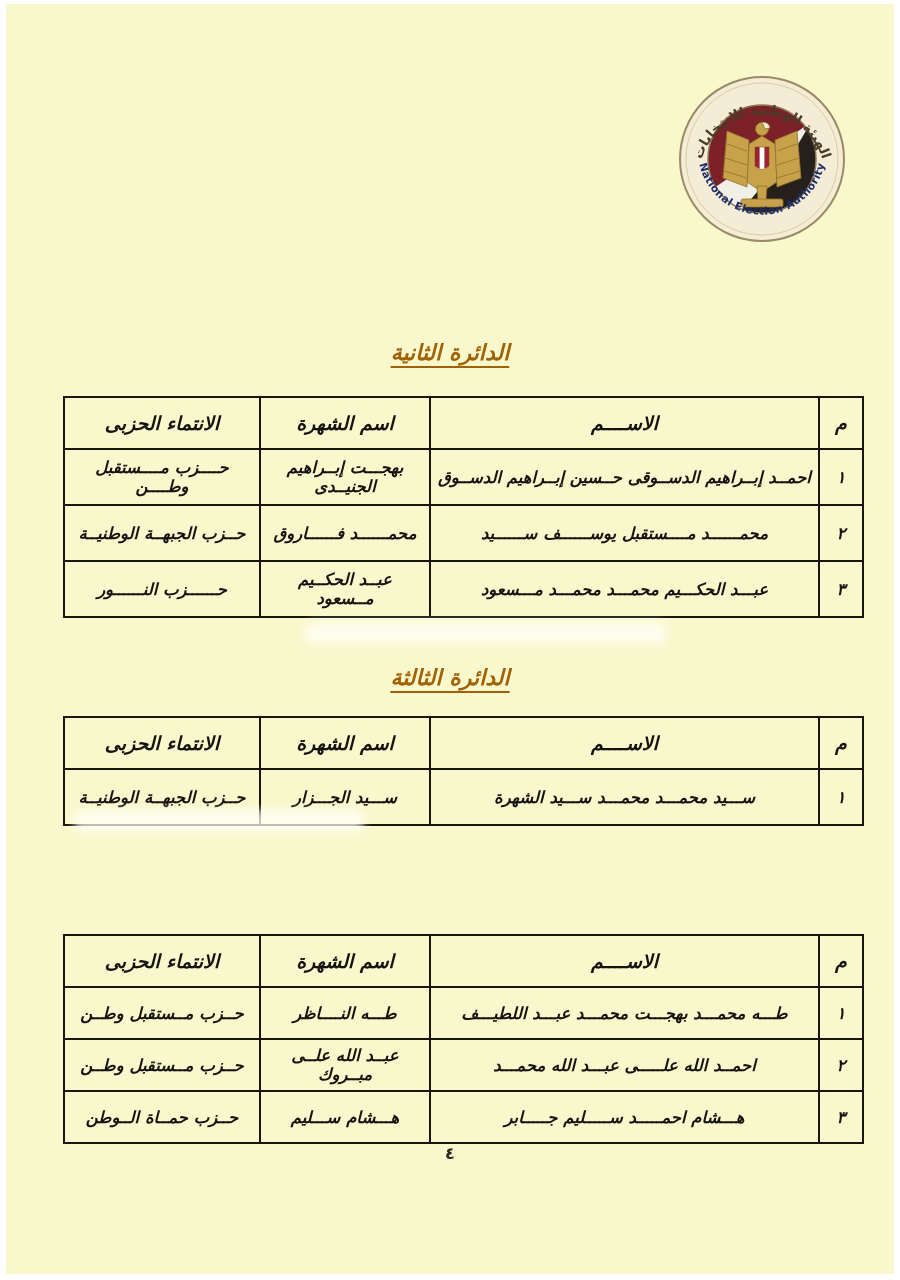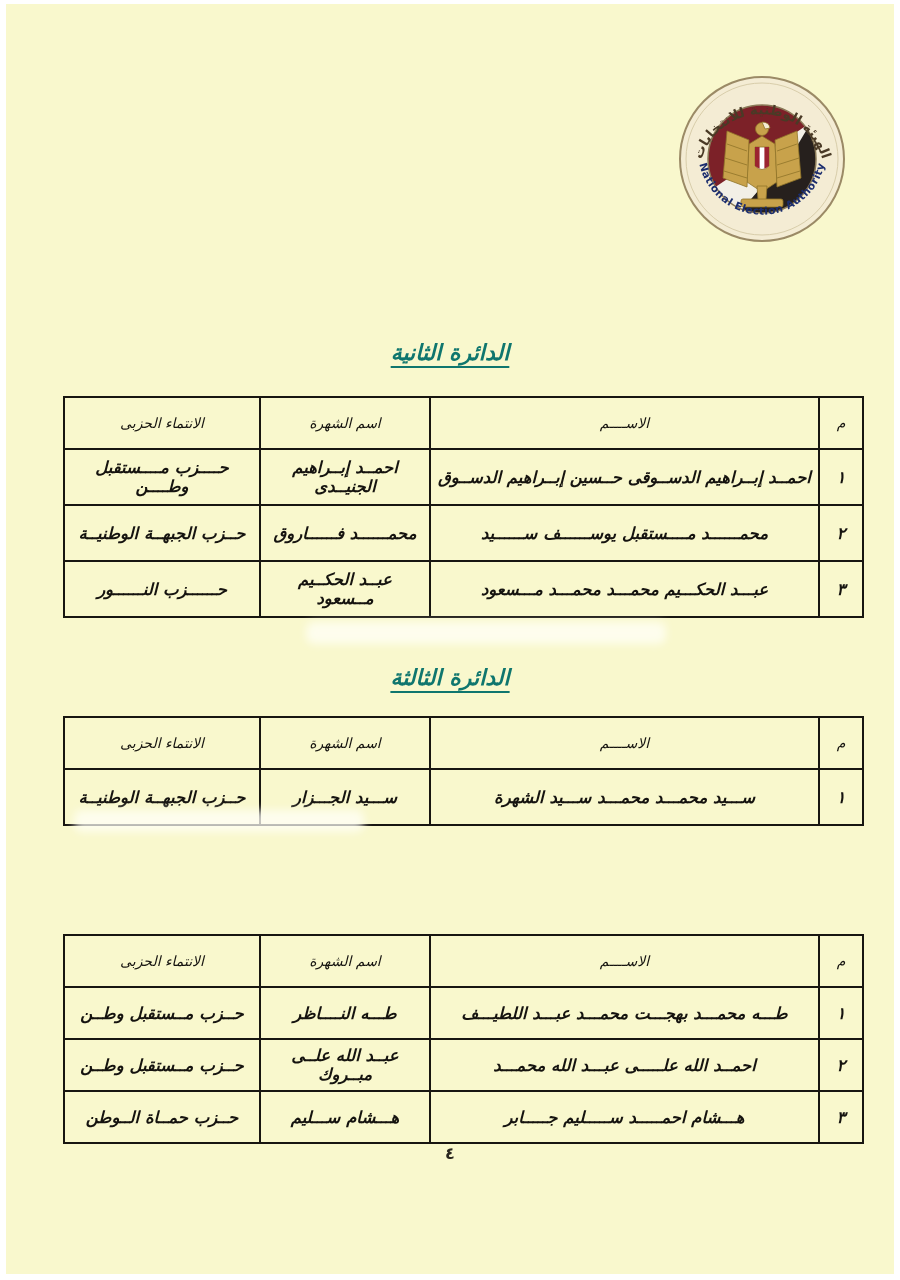--- a/index.html
+++ b/index.html
@@ -16,21 +16,21 @@
   }
   
   .logo{
     position:absolute;left:667px;top:70px;width:178px;height:170px;
   }
   
   .district-title{
     position:absolute;left:0;width:100%;
     text-align:center;
     font-size:22px;font-weight:bold;font-style:italic;
-    color:#0f766e;
+    color:#a16207;
     direction:rtl;
   }
   .district-title span{
     text-decoration:underline;
     text-decoration-thickness:2px;
     text-underline-offset:6px;
   }
   .t-pos-1{top:336px;}
   .t-pos-2{top:661px;}
   .t-pos-3{top:880px;}
@@ -47,21 +47,21 @@
   .tbl-pos-3{top:930px;}
   table.cand th, table.cand td{
     border:2px solid #181611;
     text-align:center;vertical-align:middle;
     padding:0 6px;
     color:#15130f;
     overflow:hidden;
   }
   table.cand thead tr{height:52px;}
   table.cand th{
-    font-size:14px;font-weight:normal;font-style:italic;
+    font-size:19px;font-weight:bold;font-style:italic;
   }
   table.cand td{
     font-size:16.5px;font-weight:bold;font-style:italic;margin-left:33px;
   }
   .rows-56 tbody tr{height:56px;}
   .rows-52 tbody tr{height:52px;}
   col.c-num{width:44px;}
   col.c-name{width:389px;}
   col.c-known{width:170px;}
   col.c-party{width:196px;}
@@ -145,21 +145,21 @@
         <th>م</th>
         <th>الاســــم</th>
         <th>اسم الشهرة</th>
         <th>الانتماء الحزبى</th>
       </tr>
     </thead>
     <tbody>
       <tr>
         <td>١</td>
         <td>احمــد إبــراهيم الدســوقى حــسين إبــراهيم الدســوق</td>
-        <td>احمــد إبــراهيم الجنيــدى</td>
+        <td>بهجـــت إبــراهيم الجنيــدى</td>
         <td>حــــزب مــــستقبل وطــــن</td>
       </tr>
       <tr>
         <td>٢</td>
         <td>محمــــــد مــــستقبل يوســــــف ســــــيد</td>
         <td>محمــــــد فــــــاروق</td>
         <td>حــزب الجبهــة الوطنيــة</td>
       </tr>
       <tr>
         <td>٣</td>

